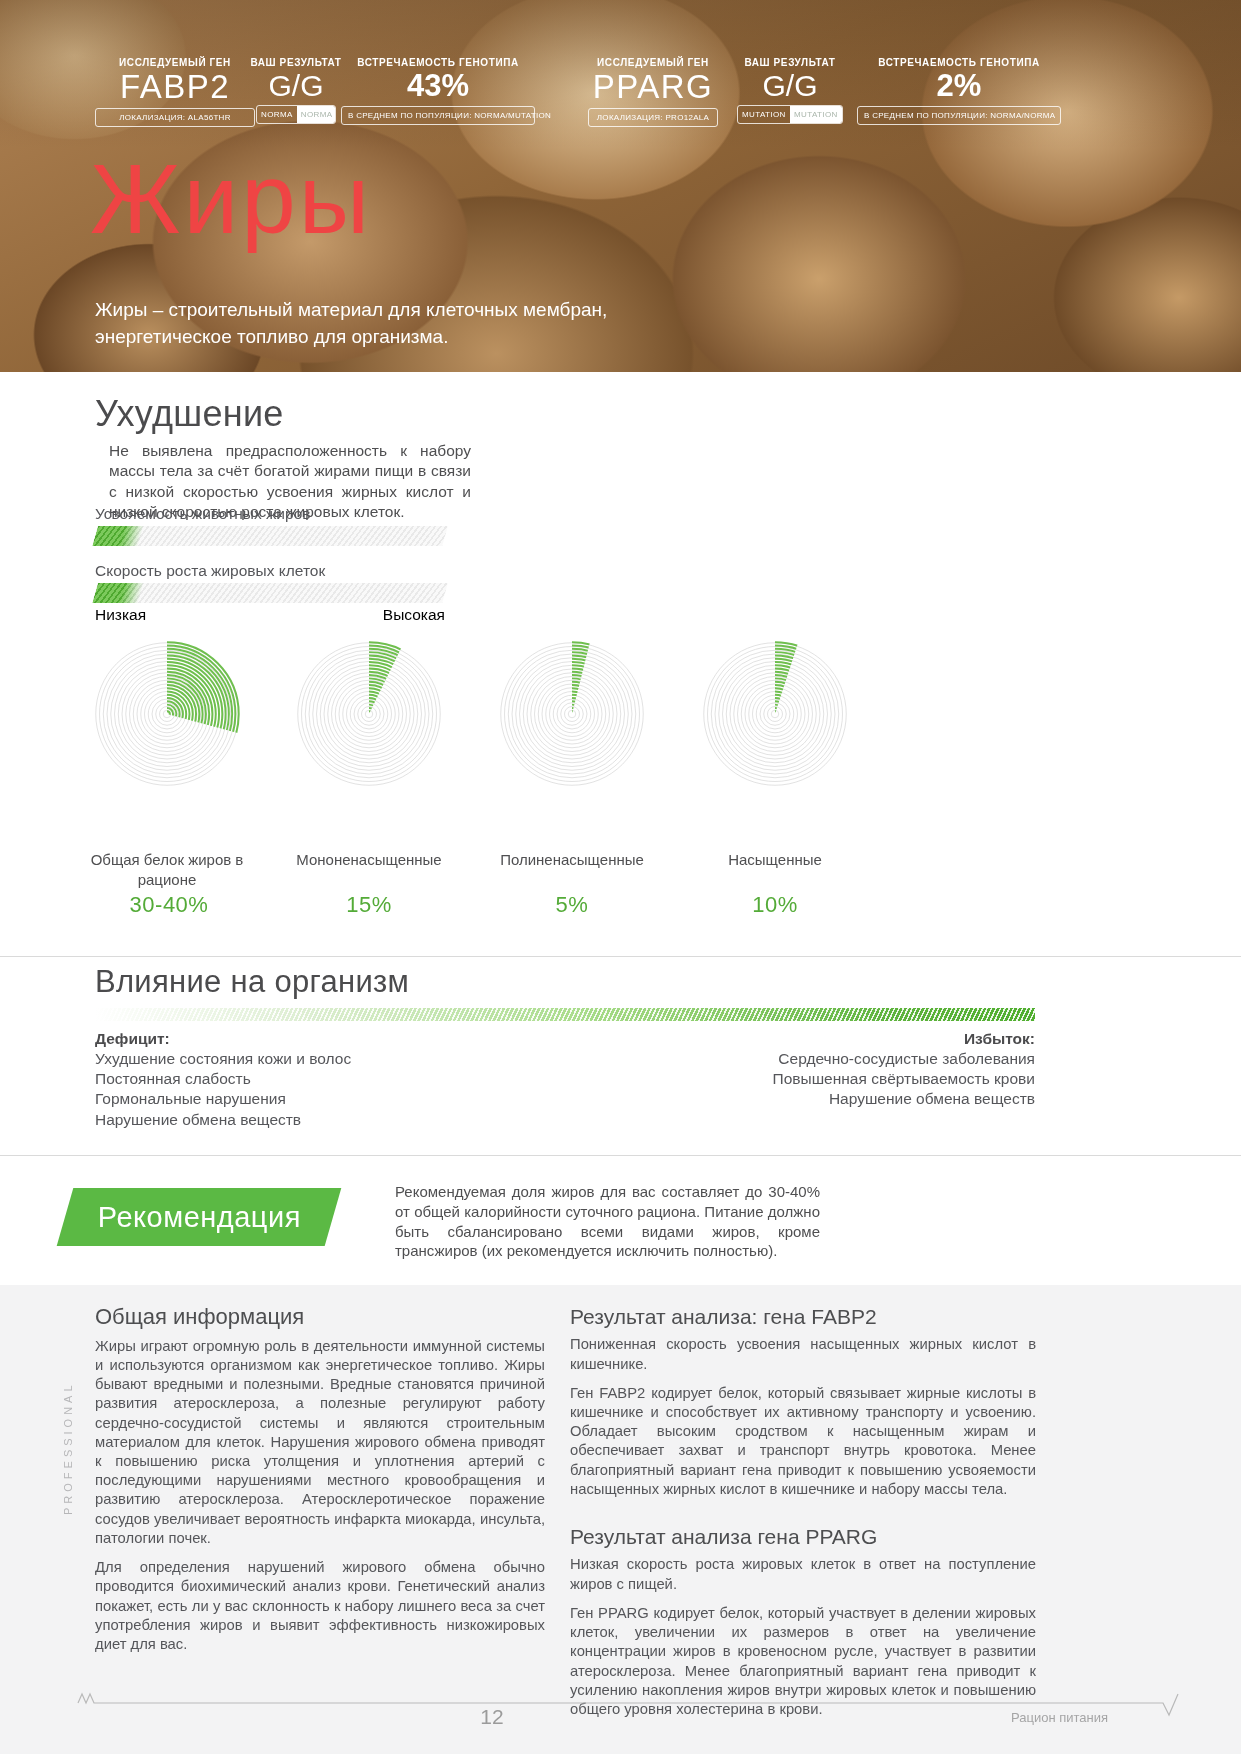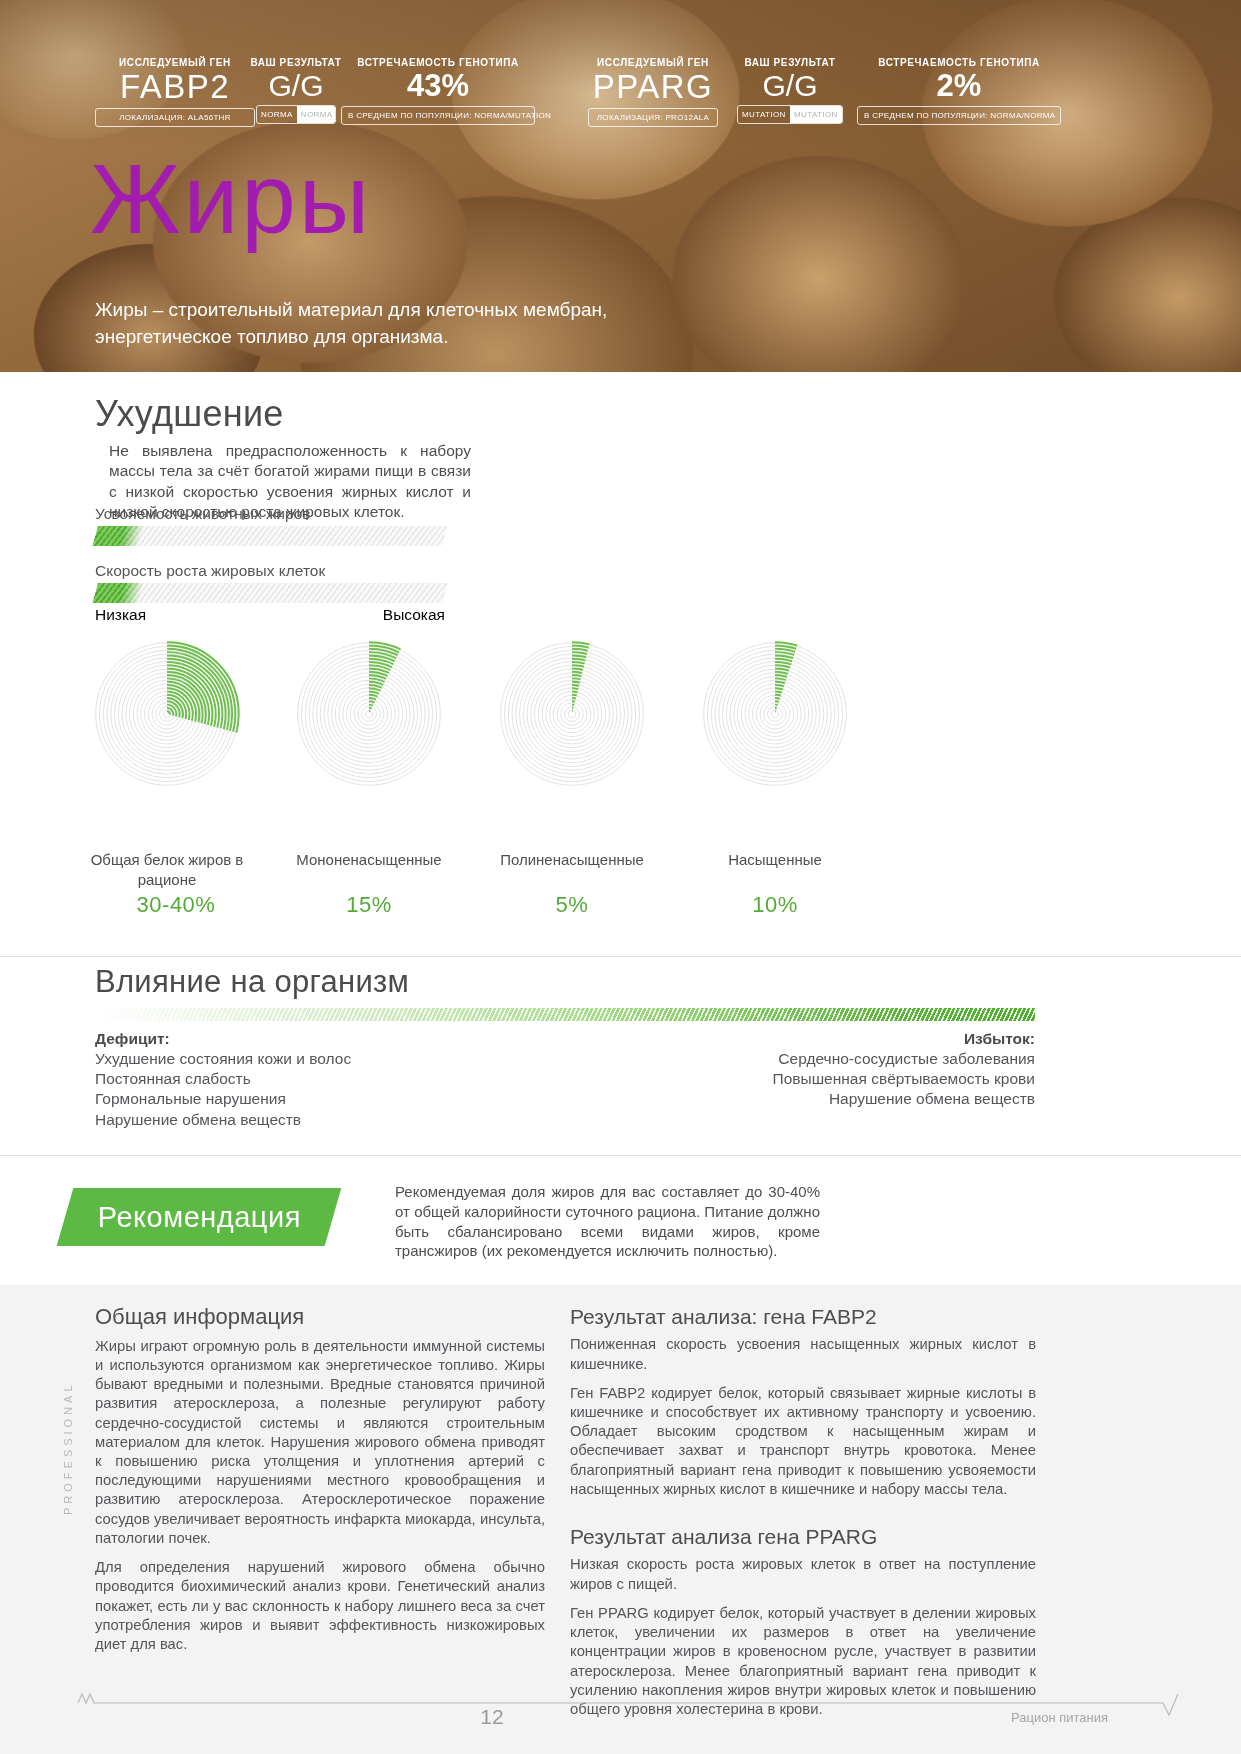--- a/index.html
+++ b/index.html
@@ -27,21 +27,21 @@
   .g-gene{font-size:33px;letter-spacing:1.5px;}
   .g-freq{font-size:31px;font-weight:700;}
   .g-box{margin-top:3px;border:1px solid rgba(255,255,255,.8);border-radius:3px;
          padding:4px 6px;font-size:8px;letter-spacing:.3px;color:#fff;white-space:nowrap;
          width:100%;box-sizing:border-box;text-align:center;}
   .g-seg{margin-top:3px;border:1px solid rgba(255,255,255,.8);border-radius:3px;overflow:hidden;
          display:flex;width:100%;box-sizing:border-box;}
   .g-seg span{flex:1;padding:4px 4px;font-size:8px;letter-spacing:.4px;text-align:left;color:#fff;white-space:nowrap;}
   .g-seg .active{background:#fff;color:#aab6ab;}
 
-  .hero-title{position:absolute;left:90px;top:150px;z-index:3;color:#a21caf;
+  .hero-title{position:absolute;left:90px;top:150px;z-index:3;color:#ef4444;
       font-size:98px;font-weight:200;letter-spacing:3px;line-height:1;}
   .hero-sub{position:absolute;left:95px;top:297px;width:640px;z-index:3;color:#fff;
       font-size:19px;font-weight:300;line-height:1.42;}
 
   
   .h1{position:absolute;left:95px;font-size:36px;font-weight:300;color:#4b4b4d;letter-spacing:.3px;}
   .result-text{position:absolute;left:109px;top:441px;width:362px;font-size:15.5px;
       line-height:1.32;text-align:justify;color:#4f4f51;}
   .bar-label{position:absolute;left:95px;font-size:15.5px;color:#55565a;}
   .hbar{position:absolute;left:95px;width:350px;height:20px;transform:skewX(-16deg);
@@ -366,21 +366,21 @@
         <circle cx="80" cy="80" r="73"></circle>
         <circle cx="80" cy="80" r="76.5"></circle>
       </g>
     </svg>
 
   <div class="p-label" style="left:77px;">Общая белок жиров в рационе</div>
   <div class="p-label" style="left:279px;">Мононенасыщенные</div>
   <div class="p-label" style="left:482px;">Полиненасыщенные</div>
   <div class="p-label" style="left:685px;">Насыщенные</div>
 
-  <div class="p-value" style="left:86px;">30-40%</div>
+  <div class="p-value" style="left:79px;">30-40%</div>
   <div class="p-value" style="left:279px;">15%</div>
   <div class="p-value" style="left:482px;">5%</div>
   <div class="p-value" style="left:685px;">10%</div>
 
   <div class="rule" style="top:956px;"></div>
   <div class="h1" style="top:964px;font-size:31px;">Влияние на организм</div>
   <div class="inf-bar"></div>
 
   <div class="def-col">
     <div class="col-head">Дефицит:</div>

